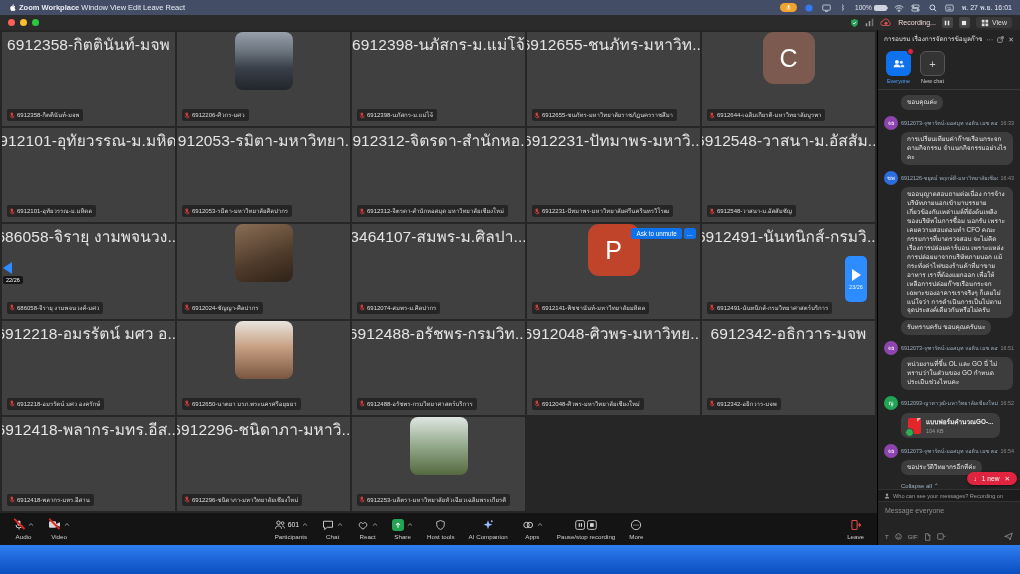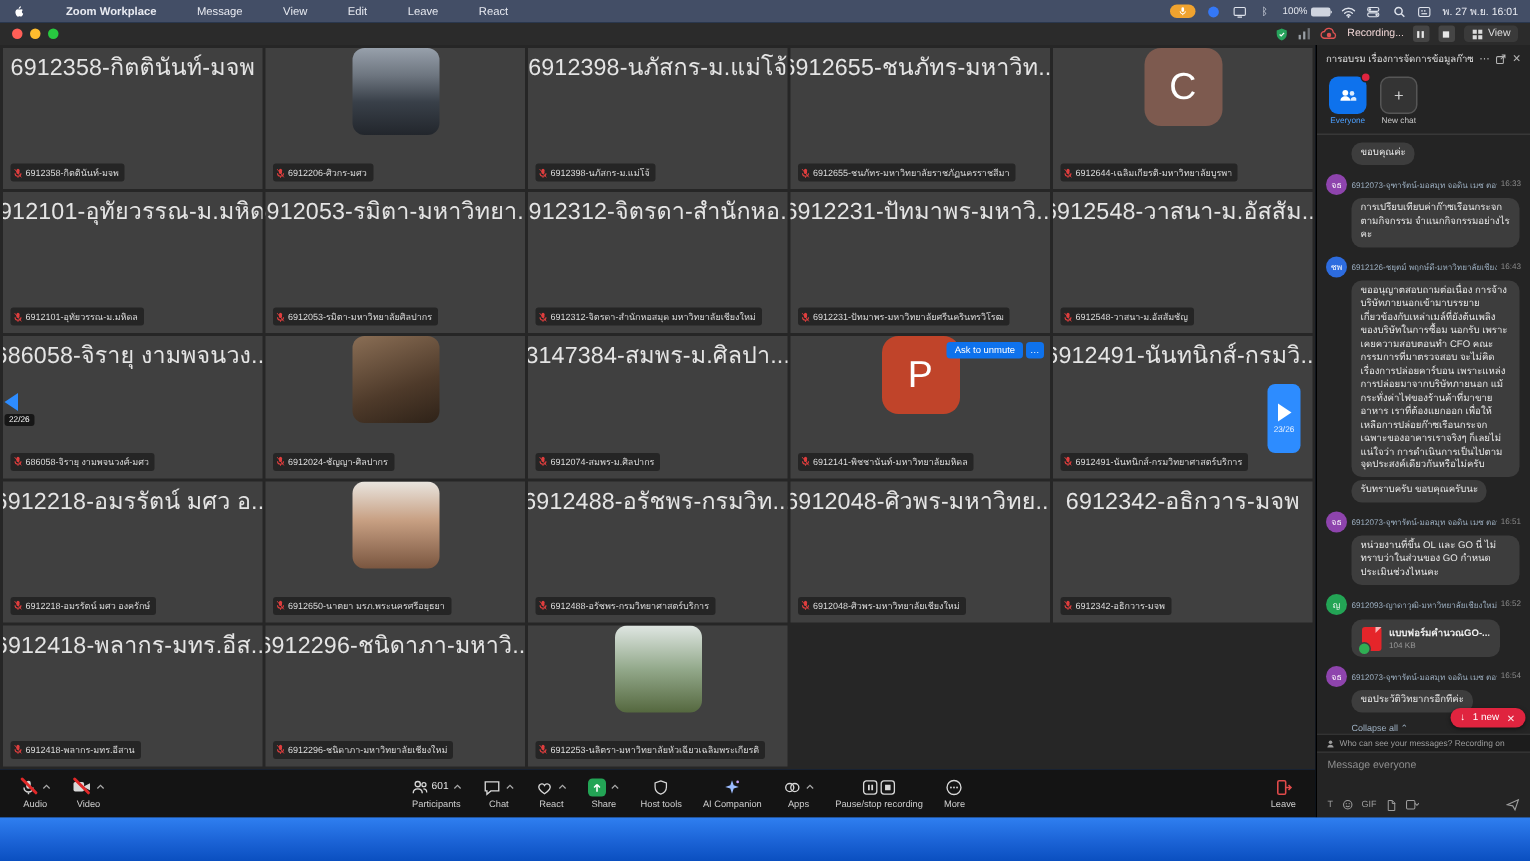--- a/index.html
+++ b/index.html
@@ -1,20 +1,20 @@
 <!DOCTYPE html>
 <html><head>
 <meta charset="utf-8">
 <style>
 *{margin:0;padding:0;box-sizing:border-box}
 html,body{width:1020px;height:574px;overflow:hidden;background:#000;font-family:"Liberation Sans","DejaVu Sans",sans-serif}
 .screen{position:relative;width:1020px;height:574px;background:#123c7a}
 
 .menubar{position:absolute;top:0;left:0;right:0;height:15px;background:#434e66;display:flex;align-items:center;padding:0 8px;color:#e9ebf2;font-size:7.5px}
-.menu-left{display:flex;align-items:center;gap:27px}
+.menu-left{display:flex;align-items:center;gap:2px}
 .mi{white-space:nowrap}
 .mi.bold{font-weight:bold}
 .apple{width:9px;height:10px;display:inline-block}
 .menu-right{margin-left:auto;display:flex;align-items:center;gap:7px}
 .mpill{background:#f0a32f;border-radius:6px;width:17px;height:9px;display:flex;align-items:center;justify-content:center}
 .mini-ic{width:10px;height:10px;display:inline-flex;align-items:center;justify-content:center;color:#dfe3ec;font-size:7px}
 .batt{display:flex;align-items:center;gap:2px;font-size:6.5px;color:#e3e6ee}
 .batt-body{width:13px;height:6px;border:1px solid #cfd4df;border-radius:1.5px;position:relative;background:#cfd4df}
 .batt-body:after{content:"";position:absolute;right:-2.5px;top:1px;width:1.5px;height:2.5px;background:#cfd4df;border-radius:0 1px 1px 0}
 .clock{font-size:7px;white-space:nowrap}
@@ -104,21 +104,21 @@
 <div class="screen">
 
   <div class="menubar">
     <div class="menu-left">
       <span class="apple">
         <svg viewBox="0 0 16 16" width="9" height="10">
             <path fill="#fff" d="M11 4.6c-.9 0-1.6.5-2.1.5S7.7 4.6 7 4.6C5.5 4.6 4 5.9 4 8.3c0 2.6 1.9 5.2 3 5.2.6 0 .9-.4 1.8-.4s1.2.4 1.8.4c1.1 0 2.7-2.5 2.7-3.5-1.1-.5-1.6-1.3-1.6-2.3 0-.9.5-1.6 1.1-2-.5-.7-1.3-1.1-1.8-1.1zM9.9 3.4c.5-.6.8-1.4.7-2.2-.7.1-1.5.5-2 1.1-.4.5-.8 1.3-.7 2.1.8.1 1.5-.4 2-1z"></path>
           </svg>
       </span>
     <span class="mi bold">Zoom Workplace</span>
-        <span class="mi">Message</span>
+        <span class="mi">Window</span>
         <span class="mi">View</span>
         <span class="mi">Edit</span>
         <span class="mi">Leave</span>
         <span class="mi">React</span>
       </div>
     <div class="menu-right">
       <span class="mpill">
         <svg viewBox="0 0 16 16" width="7" height="7">
             <rect x="6" y="2" width="4" height="7" rx="2" fill="#fff"></rect>
             <path d="M4 8a4 4 0 0 0 8 0" fill="none" stroke="#fff" stroke-width="1.4"></path>
@@ -385,21 +385,21 @@
                 <rect x="4" y="1" width="4" height="7" rx="2" fill="#e03e3e"></rect>
                 <path d="M2 7a4 4 0 0 0 8 0" fill="none" stroke="#e03e3e" stroke-width="1.4"></path>
                 <line x1="6" y1="11" x2="6" y2="13" stroke="#e03e3e" stroke-width="1.4"></line>
                 <line x1="1.5" y1="1.5" x2="10.5" y2="12.5" stroke="#e03e3e" stroke-width="1.2"></line>
               </svg>
             </span>
             <span>6912024-ชัญญา-ศิลปากร</span>
           </div>
         </div>
         <div class="tile">
-          <div class="big">3147384-สมพร-ม.ศิลปา...</div>
+          <div class="big">3464107-สมพร-ม.ศิลปา...</div>
           <div class="plabel">
             <span>
               <svg width="6" height="7" viewBox="0 0 12 14">
                 <rect x="4" y="1" width="4" height="7" rx="2" fill="#e03e3e"></rect>
                 <path d="M2 7a4 4 0 0 0 8 0" fill="none" stroke="#e03e3e" stroke-width="1.4"></path>
                 <line x1="6" y1="11" x2="6" y2="13" stroke="#e03e3e" stroke-width="1.4"></line>
                 <line x1="1.5" y1="1.5" x2="10.5" y2="12.5" stroke="#e03e3e" stroke-width="1.2"></line>
               </svg>
             </span>
             <span>6912074-สมพร-ม.ศิลปากร</span>

